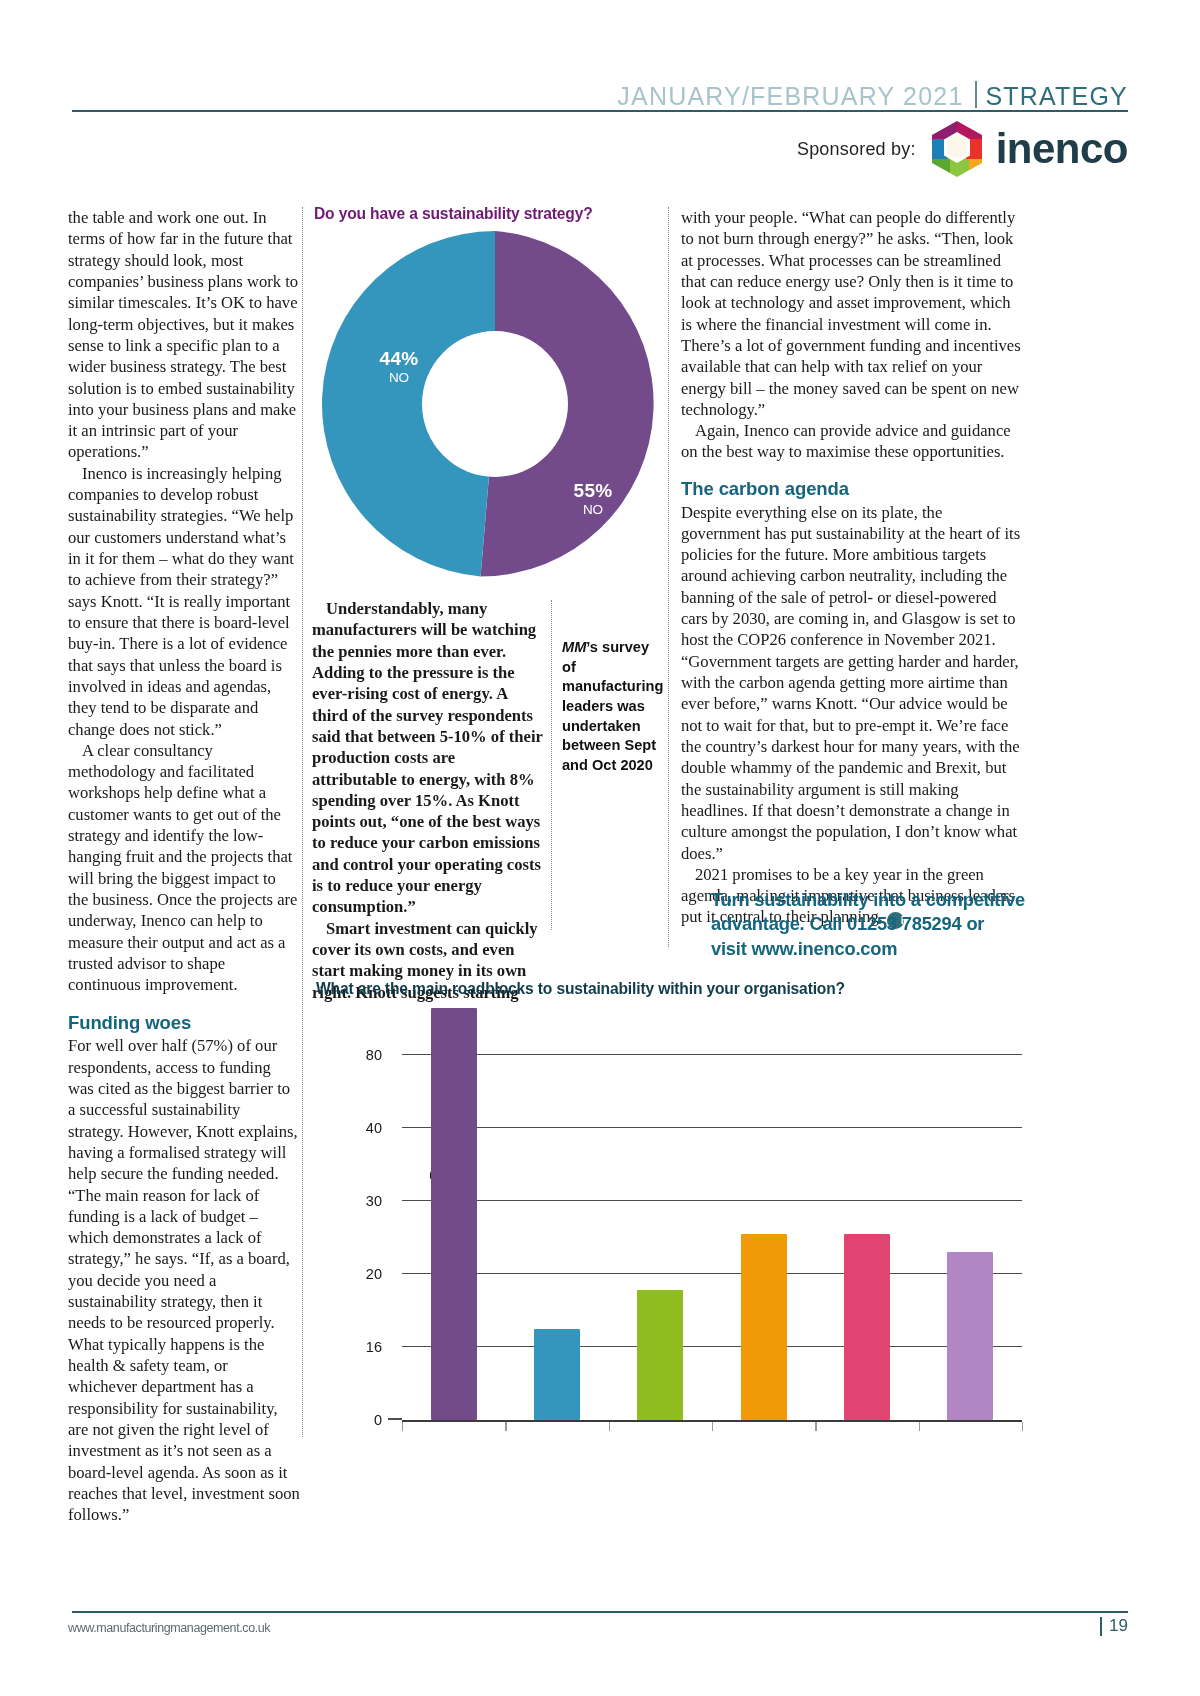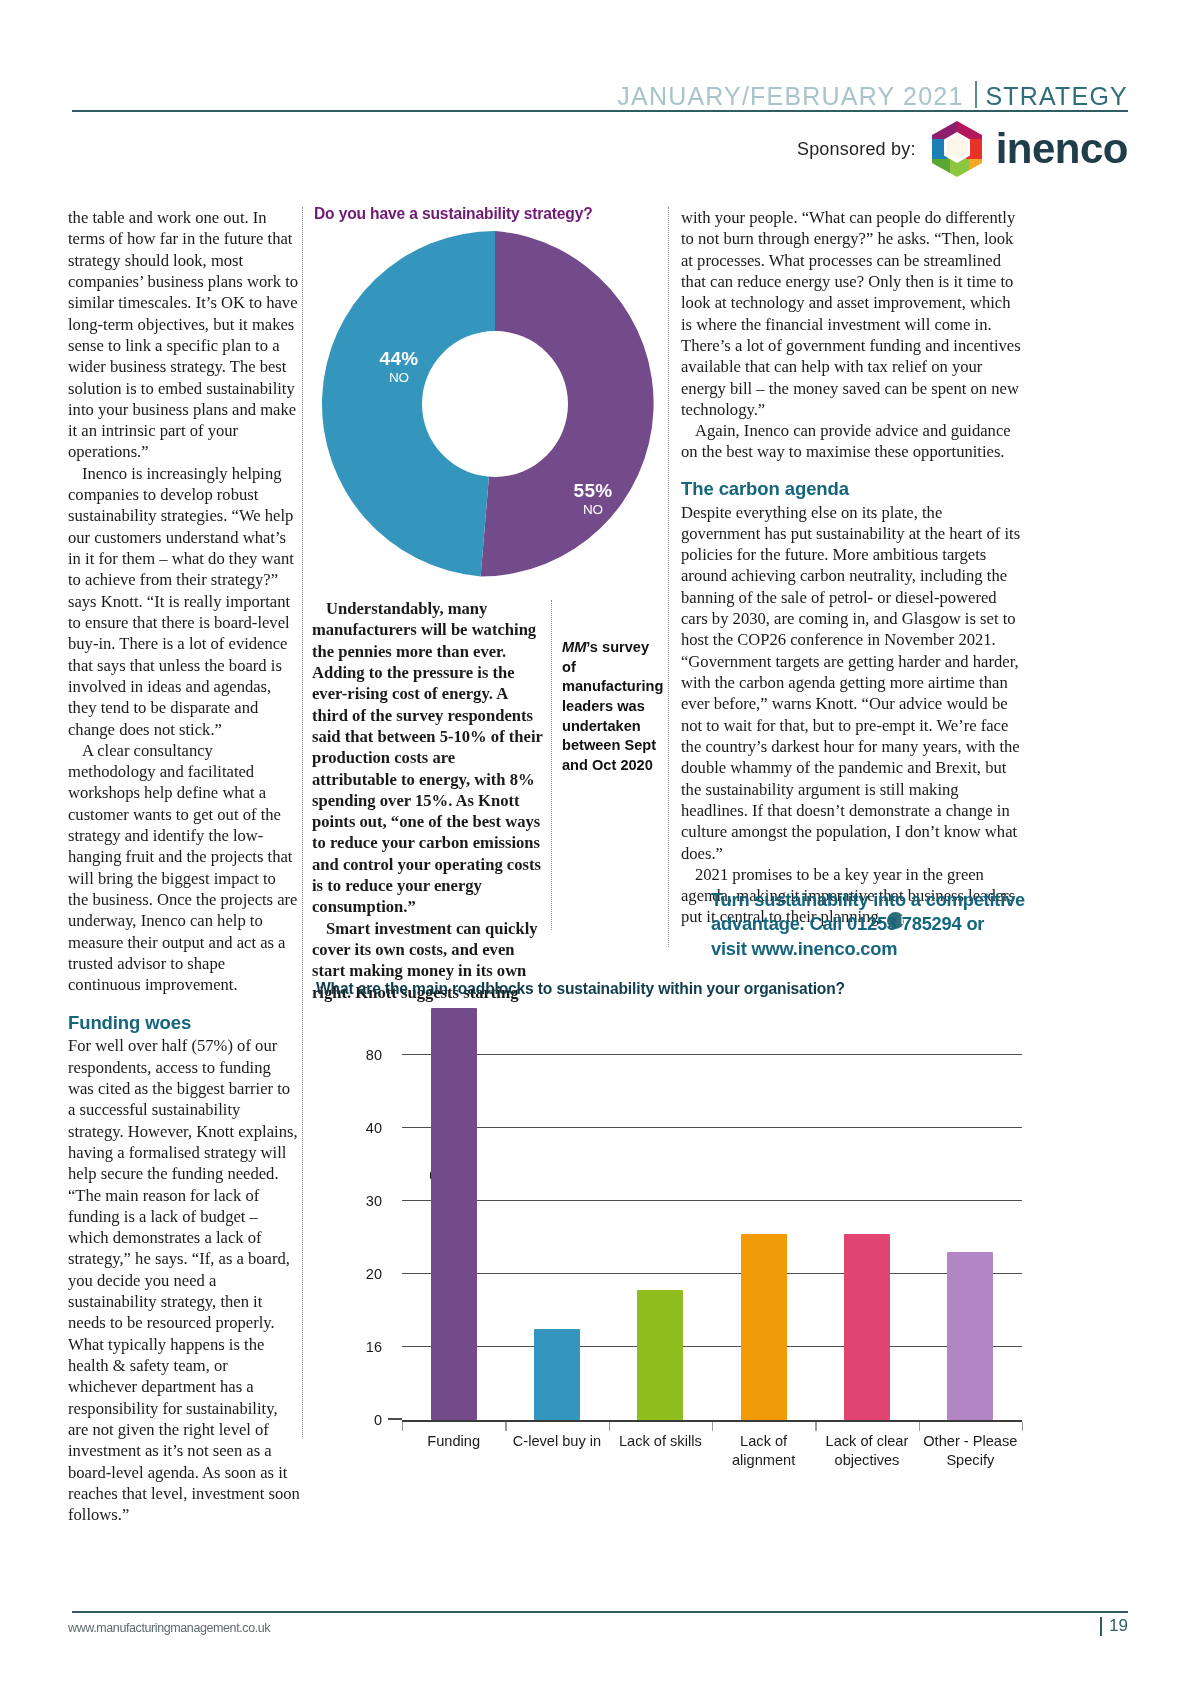--- a/index.html
+++ b/index.html
@@ -297,28 +297,20 @@
     </div>
     <div class="xticks" id="xticklayer">
         <div class="xt" style="left: 0%;"></div>
         <div class="xt" style="left: 16.6667%;"></div>
         <div class="xt" style="left: 33.3333%;"></div>
         <div class="xt" style="left: 50%;"></div>
         <div class="xt" style="left: 66.6667%;"></div>
         <div class="xt" style="left: 83.3333%;"></div>
         <div class="xt" style="left: 100%;"></div>
       </div>
-    <div class="xlabels" id="xlabellayer">
-        <div class="xl">Funding</div>
-        <div class="xl">C-level buy in</div>
-        <div class="xl">Lack of skills</div>
-        <div class="xl">Lack of<br>alignment</div>
-        <div class="xl">Lack of clear<br>objectives</div>
-        <div class="xl">Other - Please<br>Specify</div>
-      </div>
   </div>
 
   <div class="footer-rule"></div>
   <div class="footer-url">www.manufacturingmanagement.co.uk</div>
   <div class="footer-pg">
     <span class="pbar"></span>
     <span>19</span>
   </div>
 
 </div>

